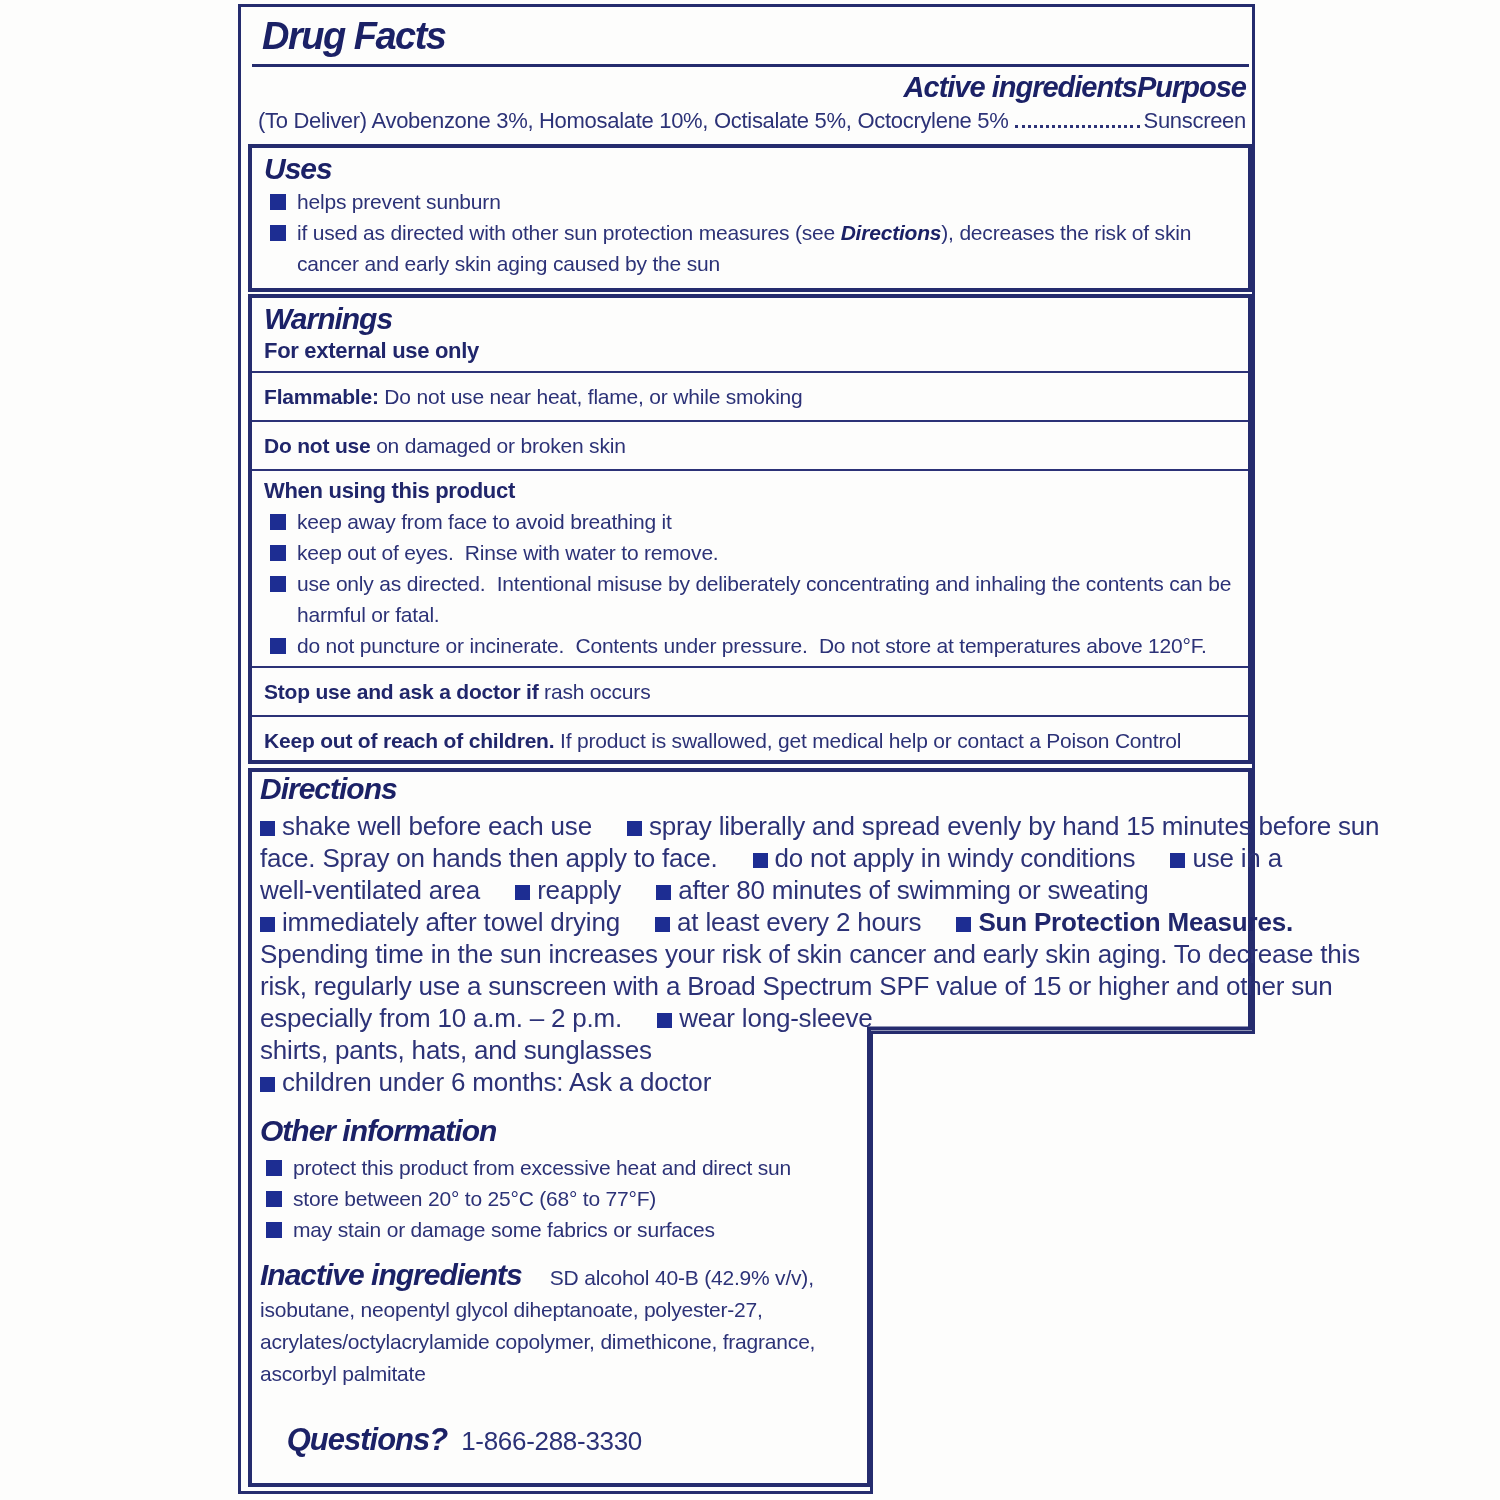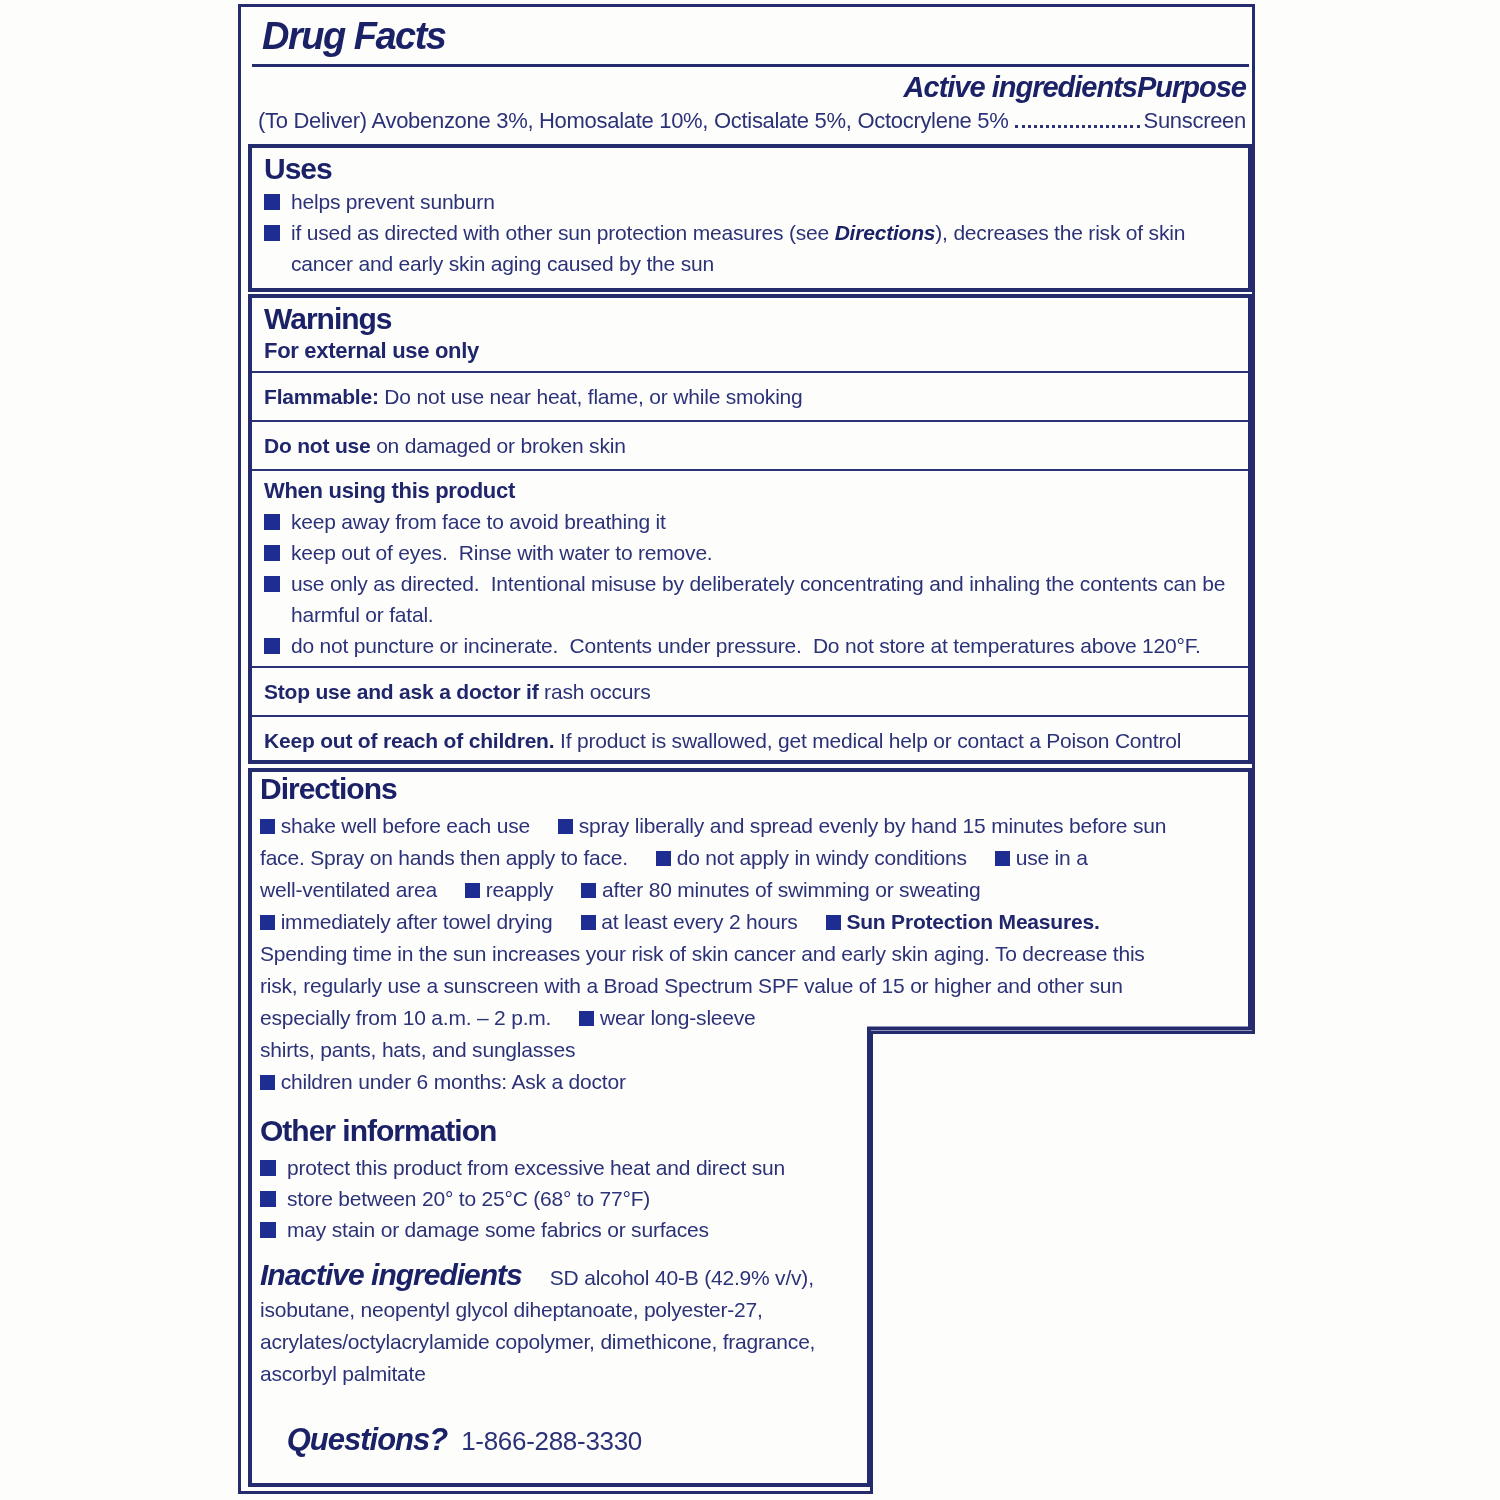--- a/index.html
+++ b/index.html
@@ -3,49 +3,49 @@
 <meta charset="utf-8">
 <style>
   html,body{margin:0;padding:0;background:#ffffff;}
   .page{position:relative;width:1500px;height:1500px;background:#fdfdfc;overflow:hidden;
         font-family:"Liberation Sans",sans-serif;color:#2c3277;}
   .page *{box-sizing:border-box;}
 
   svg.borders{position:absolute;left:0;top:0;width:1500px;height:1500px;pointer-events:none;}
 
   
-  .sechead{font-size:30px;font-weight:bold;color:#1b2166;letter-spacing:-1px;line-height:34px;margin:0;}
+  .sechead{font-size:30px;font-weight:bold;font-style:italic;color:#1b2166;letter-spacing:-1px;line-height:34px;margin:0;}
   .b{font-weight:bold;color:#20266b;margin-top:36px;}
   .bi{font-weight:bold;font-style:italic;color:#1b2166;}
 
   
   .hdr{position:absolute;left:258px;top:10px;width:988px;}
   .drugfacts{font-size:38px;font-weight:bold;font-style:italic;color:#1b2166;letter-spacing:-1.5px;line-height:44px;margin:4px;}
   .hdr-rule{border:none;border-top:3px solid #252c6e;margin:6px 0 4px -6px;width:997px;}
   .ai-row{display:flex;justify-content:flex-end;align-items:baseline;}
   .ai-head{font-size:29px;font-weight:bold;font-style:italic;color:#1b2166;letter-spacing:-1px;line-height:33px;}
   .ing-row{display:flex;align-items:baseline;font-size:22px;letter-spacing:-0.3px;margin-top:4px;}
   .leader{flex:1;border-bottom:3px dotted #2c3277;margin:0 4px 5px 6px;min-width:40px;}
 
   
   .box{position:absolute;left:248px;width:1004px;border:4px solid #252c6e;background:transparent;padding:4px 12px;overflow:hidden;}
   .uses-box{top:144px;height:148px;}
   .warn-box{top:294px;height:470px;}
 
-  .brow{padding-left:27px;text-indent:-27px;font-size:21px;line-height:31px;letter-spacing:-0.2px;white-space:pre-wrap;}
+  .brow{padding-left:27px;text-indent:-27px;font-size:21px;line-height:31px;letter-spacing:-0.2px;white-space:pre-wrap;margin-left:6px;}
   .sq{display:inline-block;width:16px;height:16px;background:#1d2d92;margin-right:11px;transform:translateY(1px);}
   .isq{display:inline-block;width:15px;height:15px;background:#1d2d92;transform:translateY(1px);}
 
   .whr{border:none;border-top:2px solid #2c3277;margin:5px -12px;}
   .wrow{font-size:21px;line-height:31px;letter-spacing:-0.2px;padding:3px 0;white-space:pre-wrap;}
   .subhead{font-size:22px;font-weight:bold;color:#20266b;line-height:30px;letter-spacing:-0.3px;}
 
   
   .dir{position:absolute;left:260px;top:772px;width:986px;}
-  .dline{white-space:pre;font-size:21px;line-height:32px;height:32px;letter-spacing:-0.2px;}
+  .dline{white-space:pre;font-size:26px;line-height:32px;height:32px;letter-spacing:-0.2px;}
   .oi-head{margin-top:16px;}
   .inactive{margin-top:14px;}
   .iline{white-space:pre;font-size:21px;line-height:32px;letter-spacing:-0.2px;}
   .ia-head{font-size:30px;font-weight:bold;font-style:italic;color:#1b2166;letter-spacing:-1px;padding-right:28px;}
   .q-row{margin-top:14px;white-space:pre;}
   .q-head{font-size:31px;font-weight:bold;font-style:italic;color:#1b2166;letter-spacing:-1px;padding-right:14px;}
   .q-phone{font-size:26px;letter-spacing:-0.3px;}
 </style>
 </head>
 <body>

